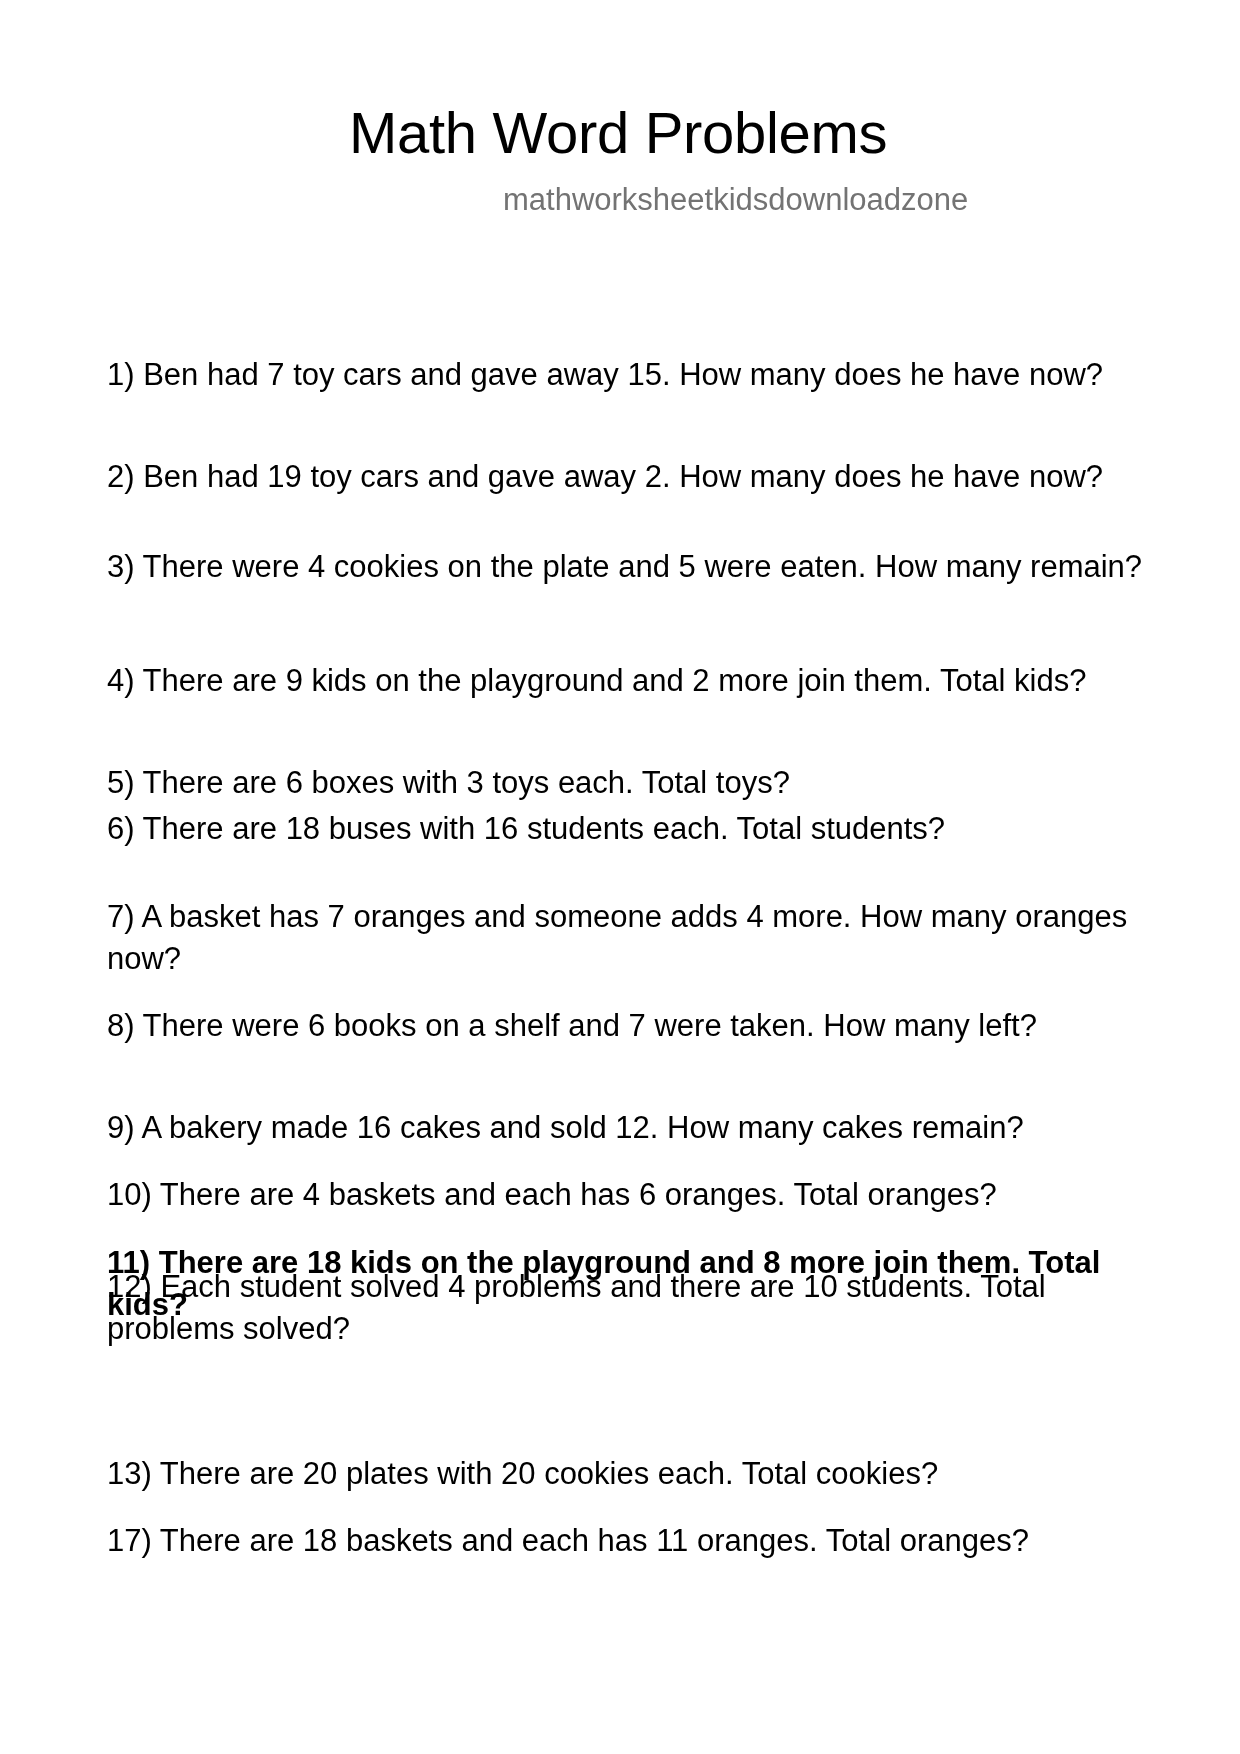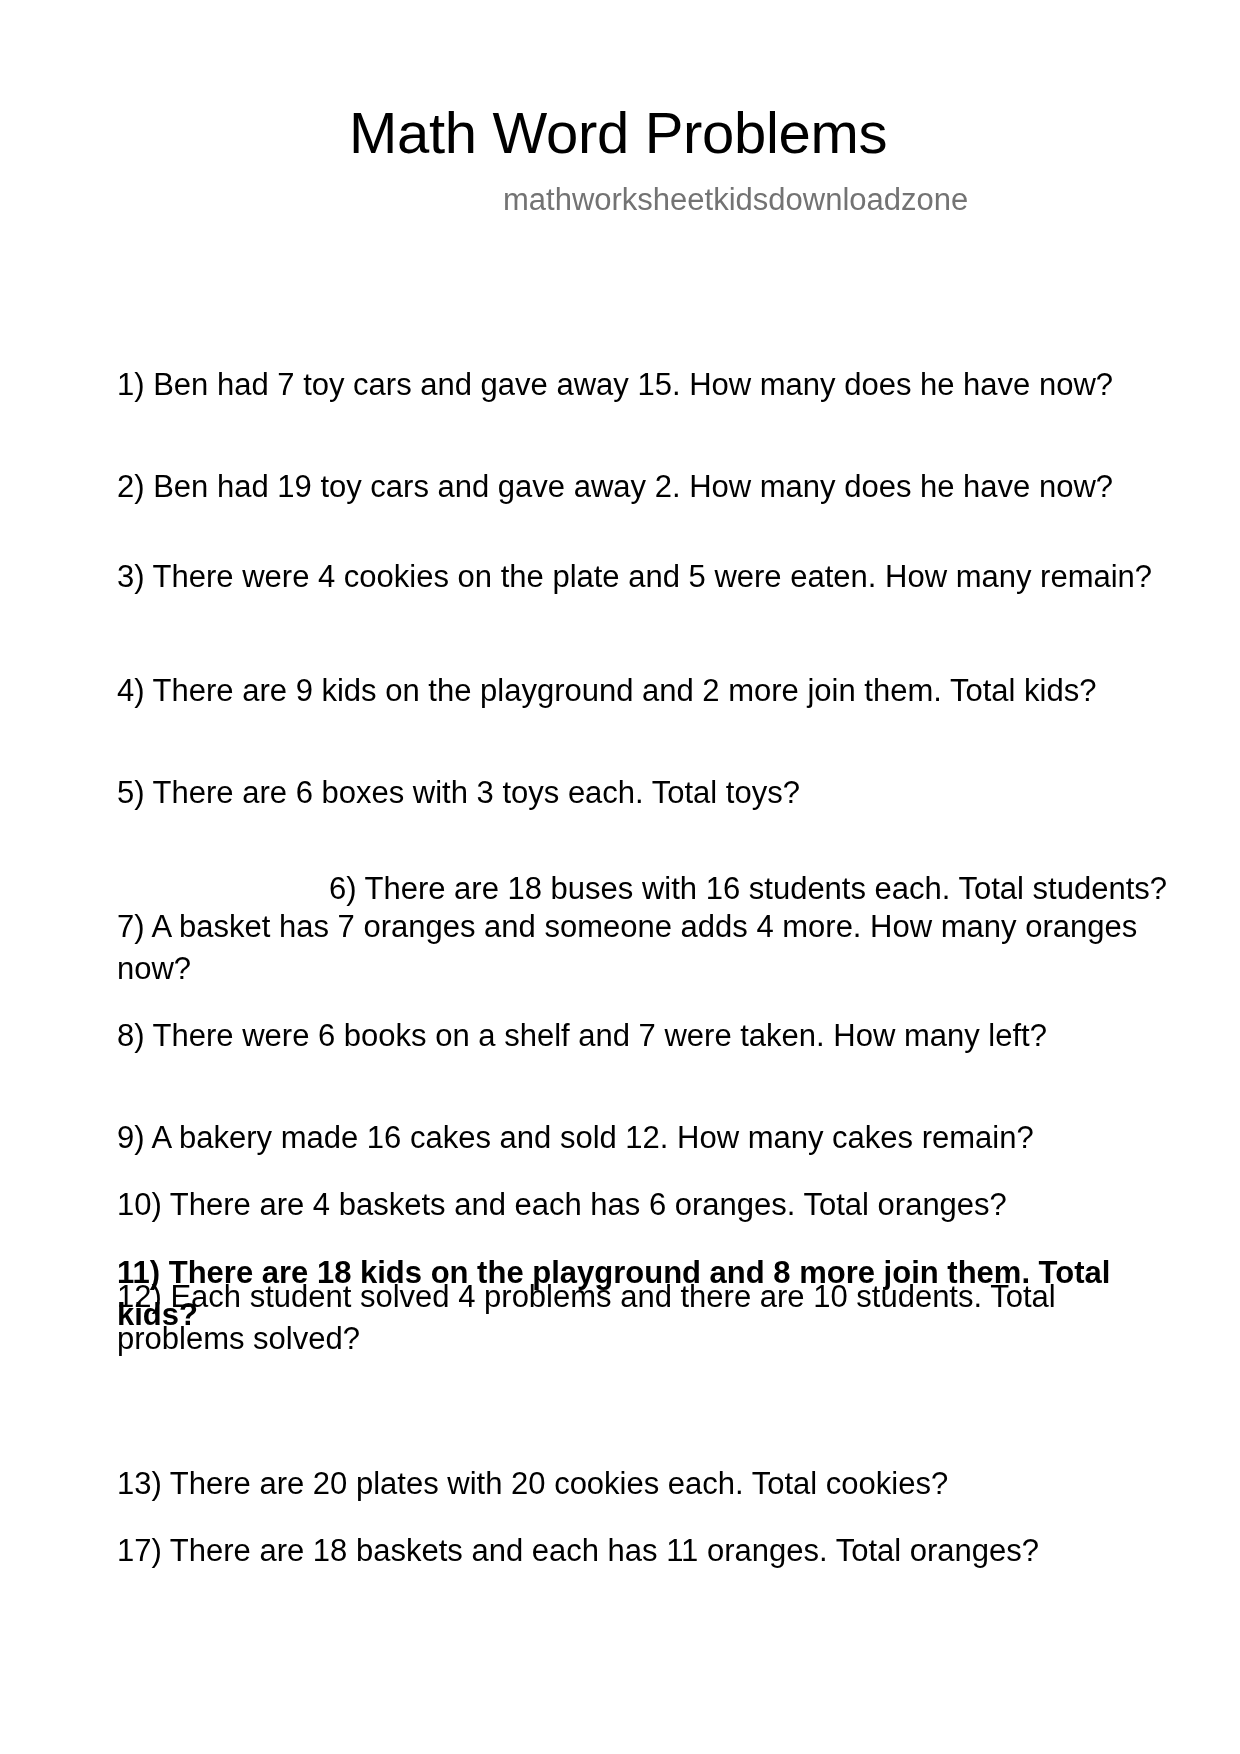--- a/index.html
+++ b/index.html
@@ -4,36 +4,36 @@
 <style>
   html, body { margin: 0; padding: 0; background: #ffffff; }
   body { width: 1240px; height: 1754px; position: relative; overflow: hidden;
          font-family: "Liberation Sans", sans-serif; color: #000; }
   .title { position: absolute; left: 301px; top: 98px; font-size: 58px; line-height: 70px;
            color: #000; white-space: nowrap; letter-spacing: -0.3px; margin-left: 48px; }
   .subtitle { position: absolute; left: 503px; top: 182px; font-size: 31px; line-height: 36px;
               color: #737373; white-space: nowrap; }
   .problems { position: absolute; left: 101px; top: 0; width: 1050px; }
   .problem { position: absolute; left: 0; width: 1050px; font-size: 31px; line-height: 42px;
-             color: #000; margin: 16px; }
+             color: #000; margin: 6px; }
 </style>
 </head>
 <body>
 
 <div>
   <div class="title">Math Word Problems</div>
   <div class="subtitle">mathworksheetkidsdownloadzone</div>
 
   <div class="problems">
     <p class="problem" style="top:348px;">1) Ben had 7 toy cars and gave away 15. How many does he have now?</p>
     <p class="problem" style="top:450px;">2) Ben had 19 toy cars and gave away 2. How many does he have now?</p>
     <p class="problem" style="top:540px;">3) There were 4 cookies on the plate and 5 were eaten. How many remain?</p>
     <p class="problem" style="top:654px;">4) There are 9 kids on the playground and 2 more join them. Total kids?</p>
     <p class="problem" style="top:756px;">5) There are 6 boxes with 3 toys each. Total toys?</p>
-    <p class="problem" style="top:852px;text-align:right;">6) There are 18 buses with 16 students each. Total students?</p>
+    <p class="problem" style="top:802px;">6) There are 18 buses with 16 students each. Total students?</p>
     <p class="problem" style="top:890px;">7) A basket has 7 oranges and someone adds 4 more. How many oranges now?</p>
     <p class="problem" style="top:999px;">8) There were 6 books on a shelf and 7 were taken. How many left?</p>
     <p class="problem" style="top:1101px;">9) A bakery made 16 cakes and sold 12. How many cakes remain?</p>
     <p class="problem" style="top:1168px;">10) There are 4 baskets and each has 6 oranges. Total oranges?</p>
     <p class="problem" style="top:1236px;font-weight:bold;">11) There are 18 kids on the playground and 8 more join them. Total kids?</p>
     <p class="problem" style="top:1260px;">12) Each student solved 4 problems and there are 10 students. Total problems solved?</p>
     <p class="problem" style="top:1447px;">13) There are 20 plates with 20 cookies each. Total cookies?</p>
     <p class="problem" style="top:1514px;">17) There are 18 baskets and each has 11 oranges. Total oranges?</p>
   </div>
 </div>

